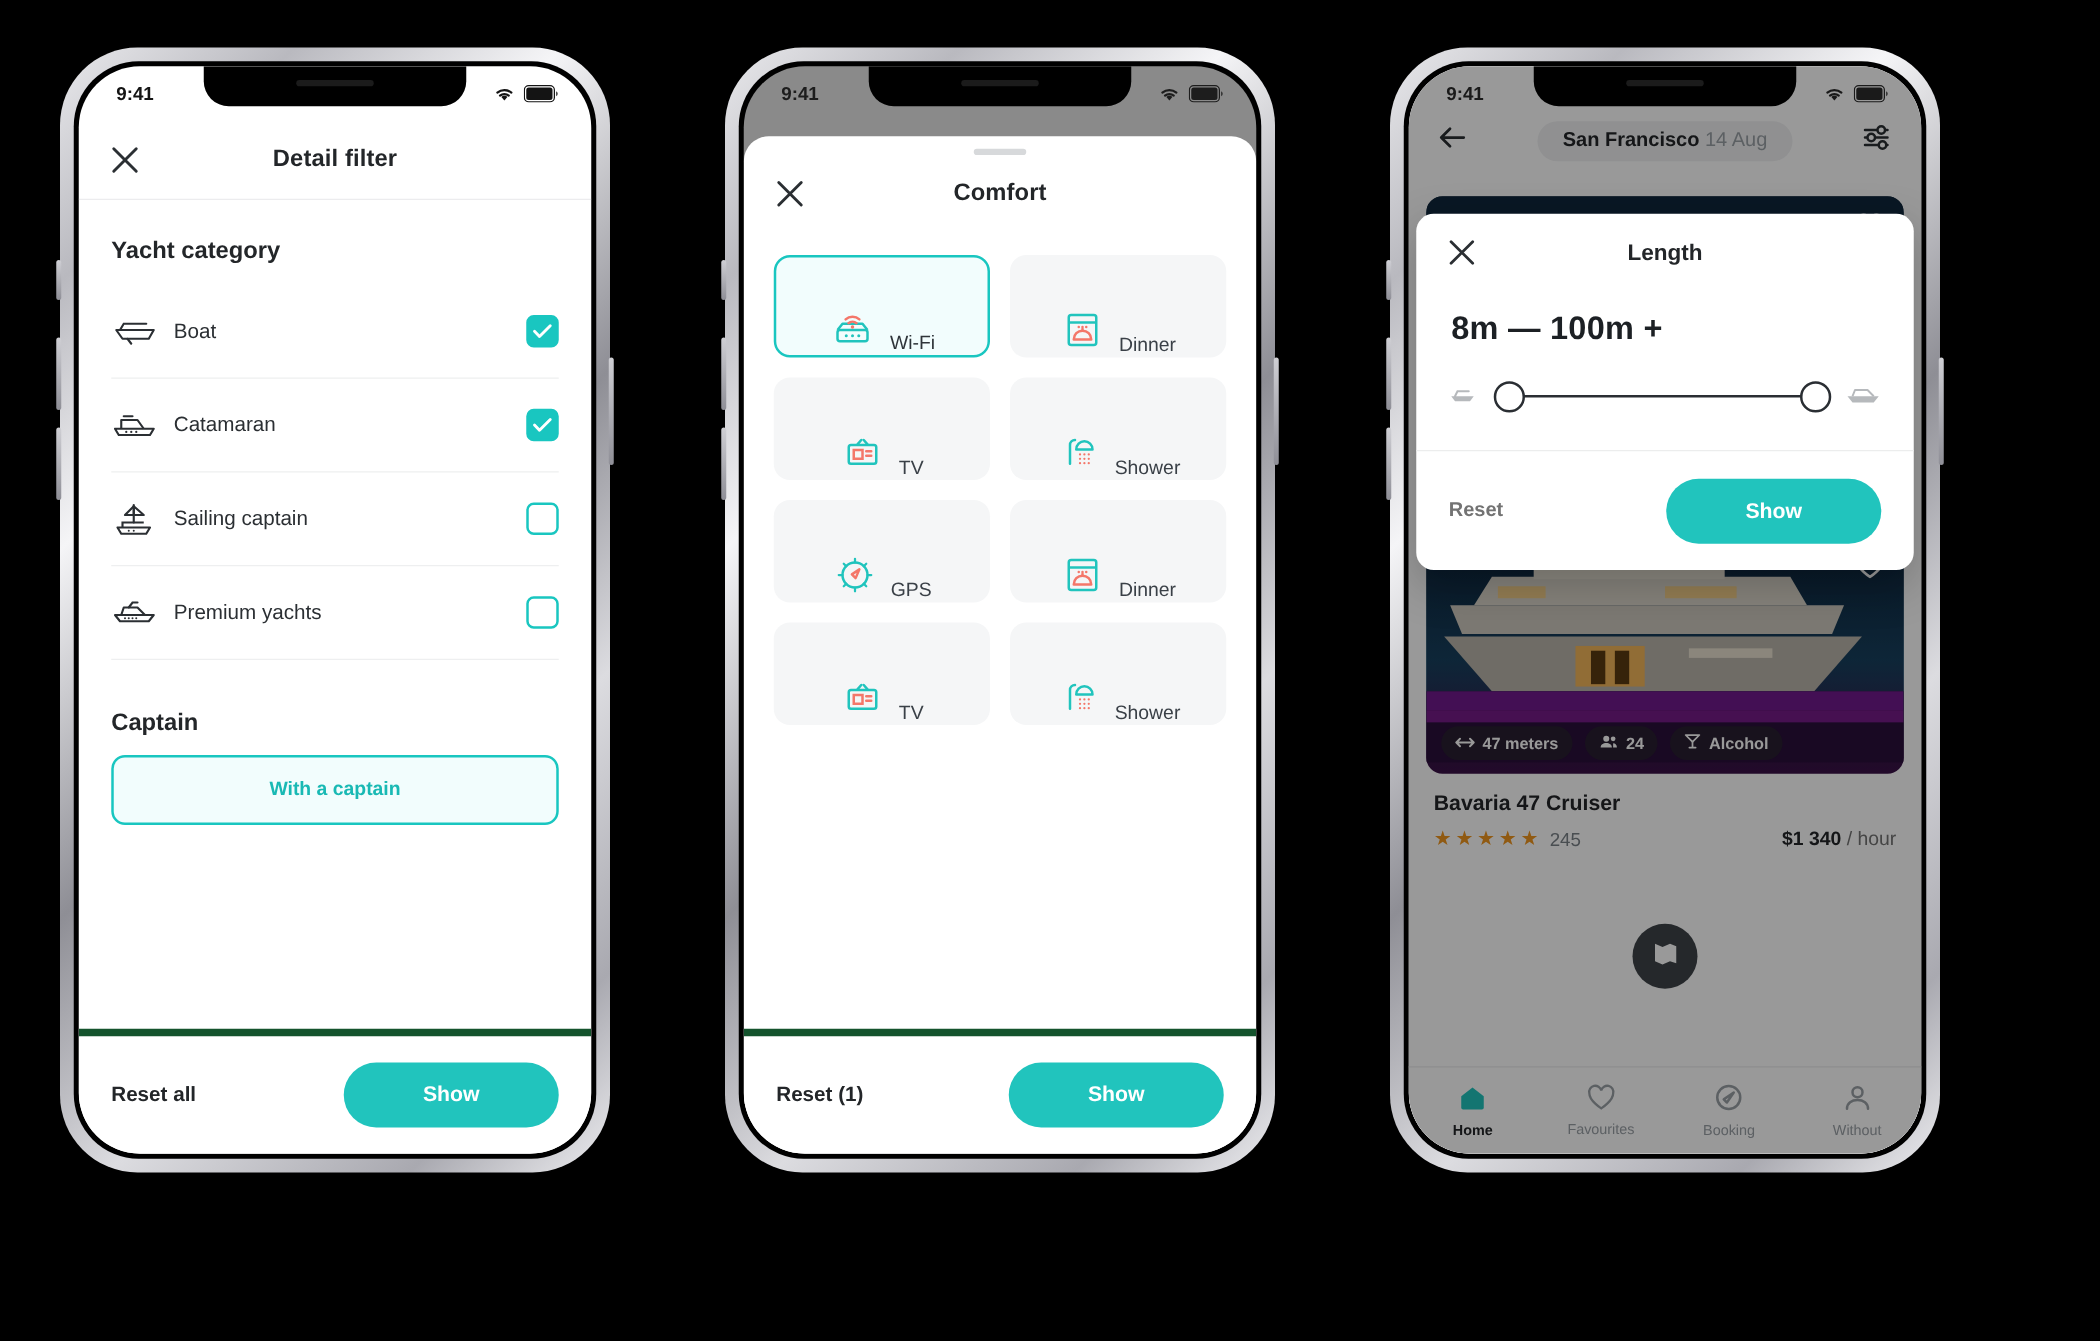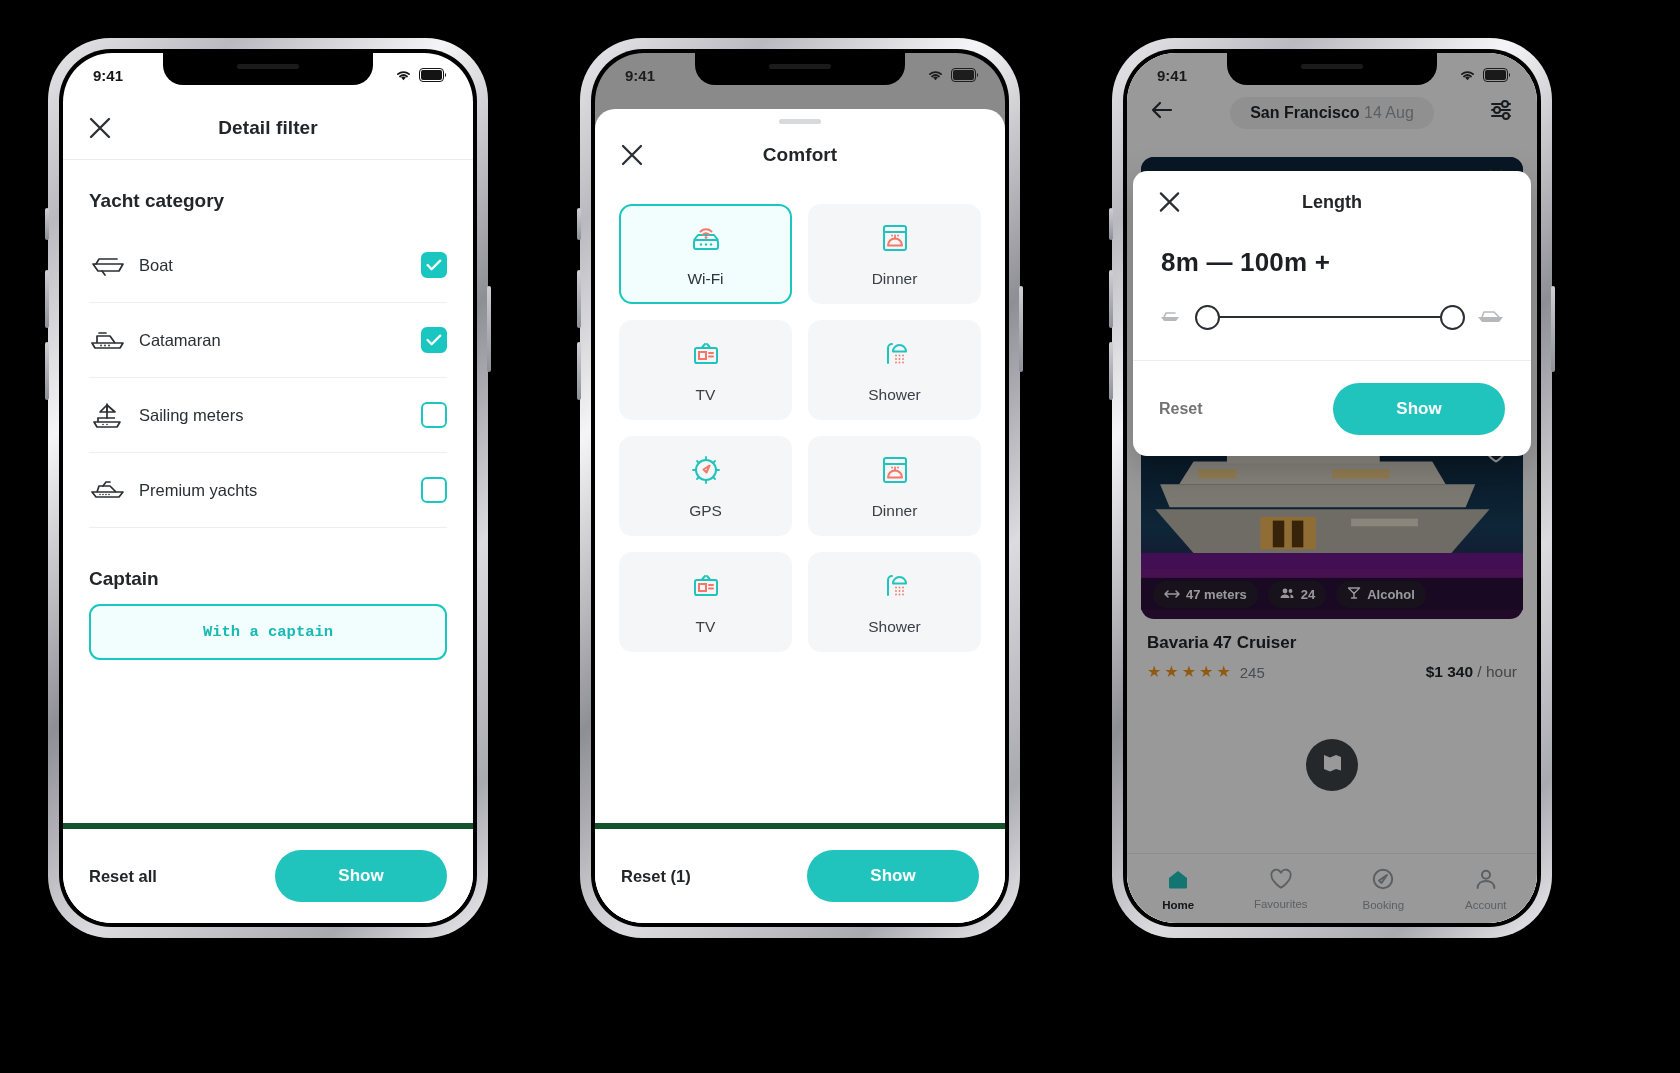--- a/index.html
+++ b/index.html
@@ -78,21 +78,21 @@
     border-bottom: 1px solid #eeeff0;
   }
   .cat-row:last-child { border-bottom: 1px solid #eeeff0; }
   .cat-ico { width: 46px; flex: 0 0 46px; display: flex; align-items: center; justify-content: flex-start; }
   .cat-label { flex: 1; font-size: 16.5px; color: #2b2f33; padding-left: 4px; }
   .cbox { width: 26px; height: 26px; border-radius: 6px; border: 2px solid #19c6c0; display: flex; align-items: center; justify-content: center; }
   .cbox.on { background: #19c6c0; border-color: #19c6c0; }
   .cbox.on svg { display: block; }
 
   .captain-title { font-size: 19px; font-weight: 700; color: #232629; padding: 40px 26px 14px; }
-  .captain-row { display: flex; gap: 18px; padding: 0 26px 26px; font-family: Liberation Mono, monospace; }
+  .captain-row { display: flex; gap: 18px; padding: 0 26px 26px; }
   .seg {
     flex: 1; height: 56px; border-radius: 11px; display: flex; align-items: center; justify-content: center;
     font-size: 15.5px; cursor: pointer;
   }
   .seg.active { border: 2px solid #19c6c0; background: #f2fdfd; color: #19b9b4; font-weight: 700; }
   .seg.idle { border: 1px solid #e6e7e9; background: #fff; color: #5a6066; }
 
   .footbar {
     height: 100px; border-top: 6px solid #14532d; display: flex; align-items: center;
     padding: 0 26px; background: #fff;
@@ -109,22 +109,22 @@
   .sheet2 {
     position: absolute; left: 0; right: 0; top: 56px; bottom: 0; background: #fff;
     border-top-left-radius: 20px; border-top-right-radius: 20px;
     display: flex; flex-direction: column;
   }
   .grabber { width: 42px; height: 5px; border-radius: 3px; background: #d7d9db; margin: 10px auto 0; }
   .grid {
     display: grid; grid-template-columns: 1fr 1fr; gap: 16px; padding: 18px 24px 0;
   }
   .tile {
-    height: 100px; border-radius: 13px; background: #f5f6f7;
-    display: flex; flex-direction: column; align-items: center; justify-content: center; gap: 11px;
+    height: 82px; border-radius: 13px; background: #f5f6f7;
+    display: flex; flex-direction: row; align-items: flex-end; justify-content: center; gap: 11px;
     cursor: pointer;
   }
   .tile.sel { background: #f2fdfd; border: 2px solid #19c6c0; }
   .tile-label { font-size: 15.5px; color: #3a4047; }
   .tile.sel .tile-label { color: #2e3439; }
   .spacer { flex: 1; }
   .p2 .statusbar { color: #1d1d1d; }
 
   
   .p3 { left: 1112px; top: 38px; }
@@ -294,21 +294,21 @@
                   <svg width="38" height="30" viewBox="0 0 38 30">
                       <path d="M5 22h26l-3 5H8z" stroke="#2b2f33" stroke-width="1.7" fill="none" stroke-linejoin="round"></path>
                       <path d="M9 22v-4h17" stroke="#2b2f33" stroke-width="1.7" fill="none"></path>
                       <path d="M18 18V4" stroke="#2b2f33" stroke-width="1.7" stroke-linecap="round"></path>
                       <path d="M18 5l8 7h-8z" stroke="#2b2f33" stroke-width="1.7" fill="none" stroke-linejoin="round"></path>
                       <path d="M18 5l-7 7h7" stroke="#2b2f33" stroke-width="1.7" fill="none" stroke-linejoin="round"></path>
                       <circle cx="14" cy="24.5" r=".8" fill="#2b2f33"></circle>
                       <circle cx="18" cy="24.5" r=".8" fill="#2b2f33"></circle>
                     </svg>
                 </span>
-                <span class="cat-label">Sailing meters</span>
+                <span class="cat-label">Sailing captain</span>
                 <span class="cbox off">
                   
                 </span>
               </div>
 
               <div class="cat-row">
                 <span class="cat-ico">
                   <svg width="38" height="26" viewBox="0 0 38 26">
                       <path d="M3 15h31l-4 5H7z" stroke="#2b2f33" stroke-width="1.7" fill="none" stroke-linejoin="round"></path>
                       <path d="M8 15l2-6h11l6 6" stroke="#2b2f33" stroke-width="1.7" fill="none" stroke-linejoin="round"></path>
@@ -687,21 +687,21 @@
               </span>
               <span class="tab-label">Booking</span>
             </div>
             <div class="tab">
               <span>
                 <svg width="24" height="24" viewBox="0 0 24 24">
                     <circle cx="12" cy="7.8" r="4" stroke="#9aa0a6" stroke-width="2" fill="none"></circle>
                     <path d="M3.6 21c0-4.6 3.8-7 8.4-7s8.4 2.4 8.4 7" stroke="#9aa0a6" stroke-width="2" fill="none" stroke-linecap="round"></path>
                   </svg>
               </span>
-              <span class="tab-label">Account</span>
+              <span class="tab-label">Without</span>
             </div>
           </div>
         </div>
 
         <div class="dim"></div>
         <div class="notch"></div>
         <div class="statusbar">
           <span>9:41</span>
           <span class="sb-right">
             <span class="wifi">

